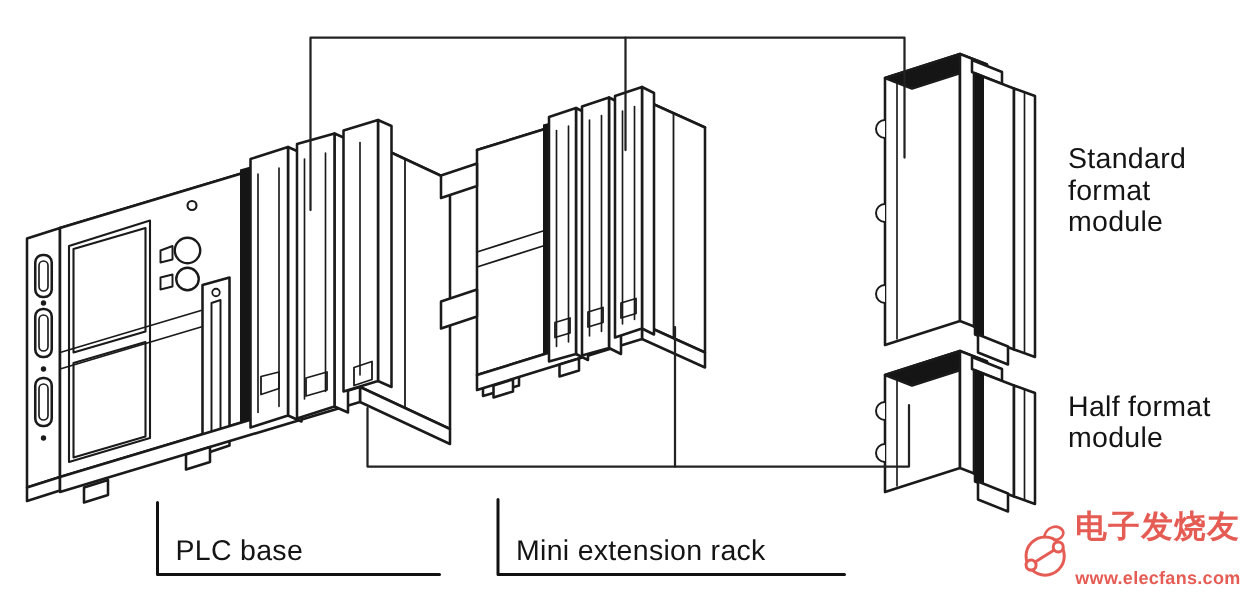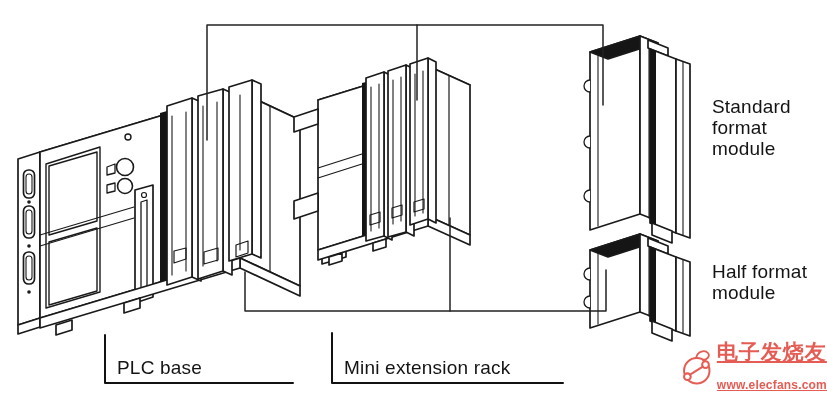--- a/index.html
+++ b/index.html
@@ -10,21 +10,21 @@
   #art{position:absolute;left:0;top:0;}
   .lbl{
     position:absolute;color:#141414;font-size:19px;line-height:21px;
     letter-spacing:.2px;white-space:pre-line;
   }
   .lbl.wrap{white-space:normal;}
   .watermark{
     position:absolute;left:678px;top:334px;width:149px;height:64px;
     display:flex;align-items:center;gap:4px;color:#e4544b;opacity:.95;
   }
-  .wm-text{display:flex;flex-direction:column;line-height:1;text-decoration:underline;}
+  .wm-text{display:flex;flex-direction:column;line-height:1;}
   .wm-brand{font-size:21px;font-weight:bold;letter-spacing:1px;}
   .wm-url{font-size:12px;font-weight:bold;margin-top:17px;letter-spacing:.2px;}
 </style>
 </head>
 <body>
 
 <div id="canvas">
 
   <svg id="art" width="827" height="401" viewBox="0 0 827 401" fill="none" stroke="#1a1a1a" stroke-width="1.7" stroke-linejoin="round" stroke-linecap="round">
 

